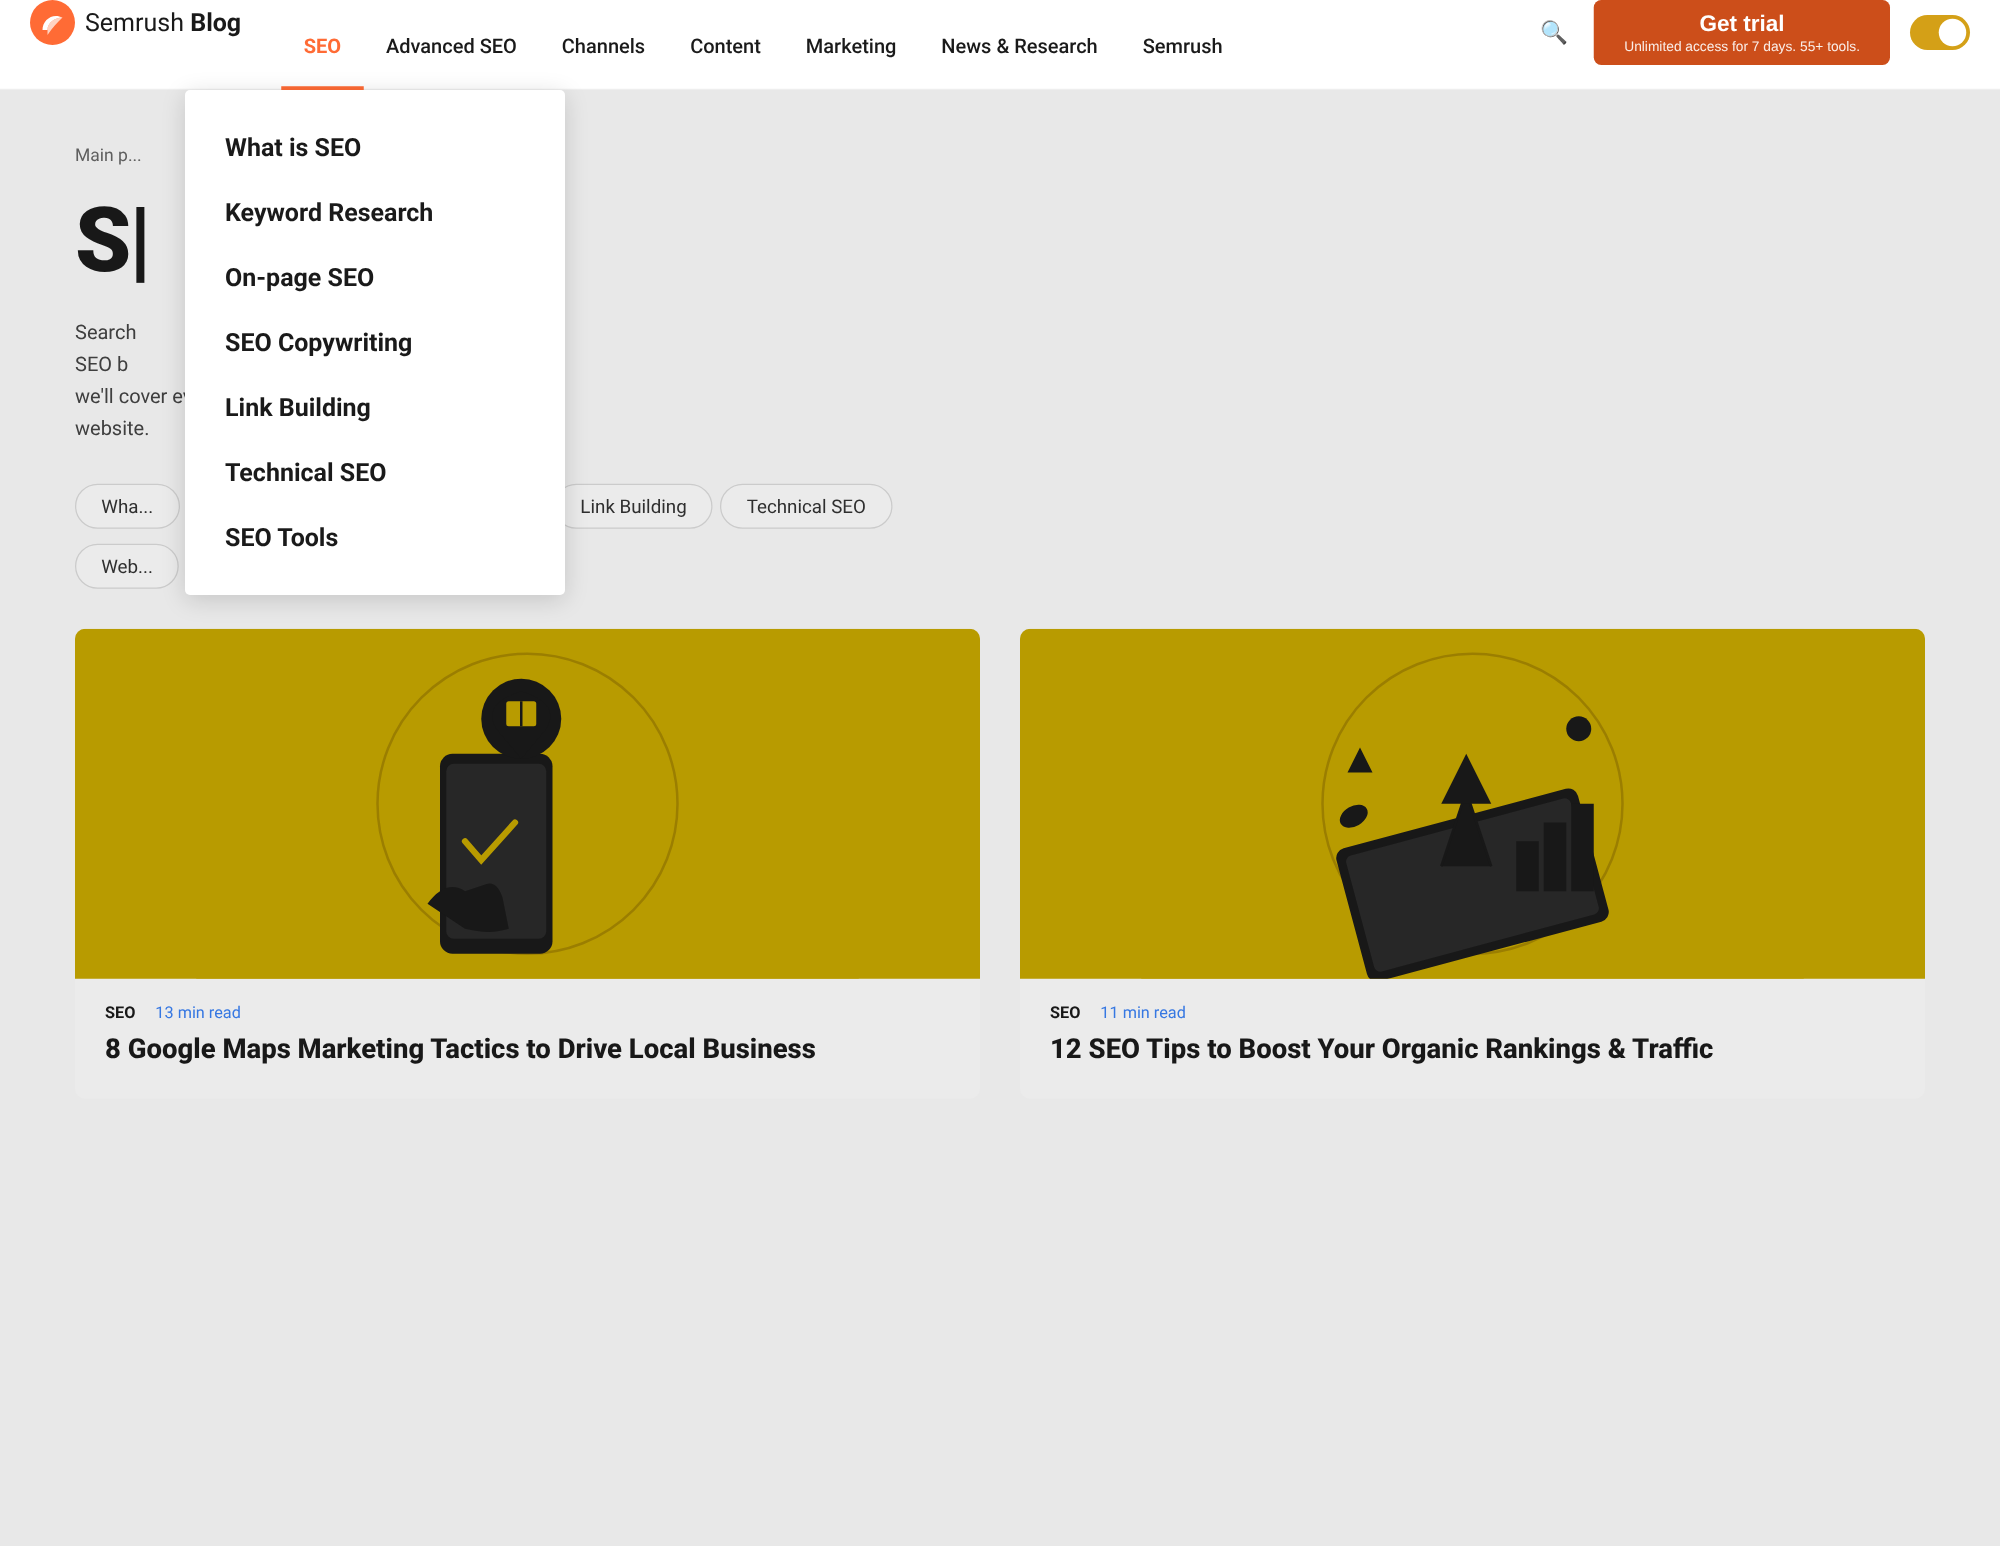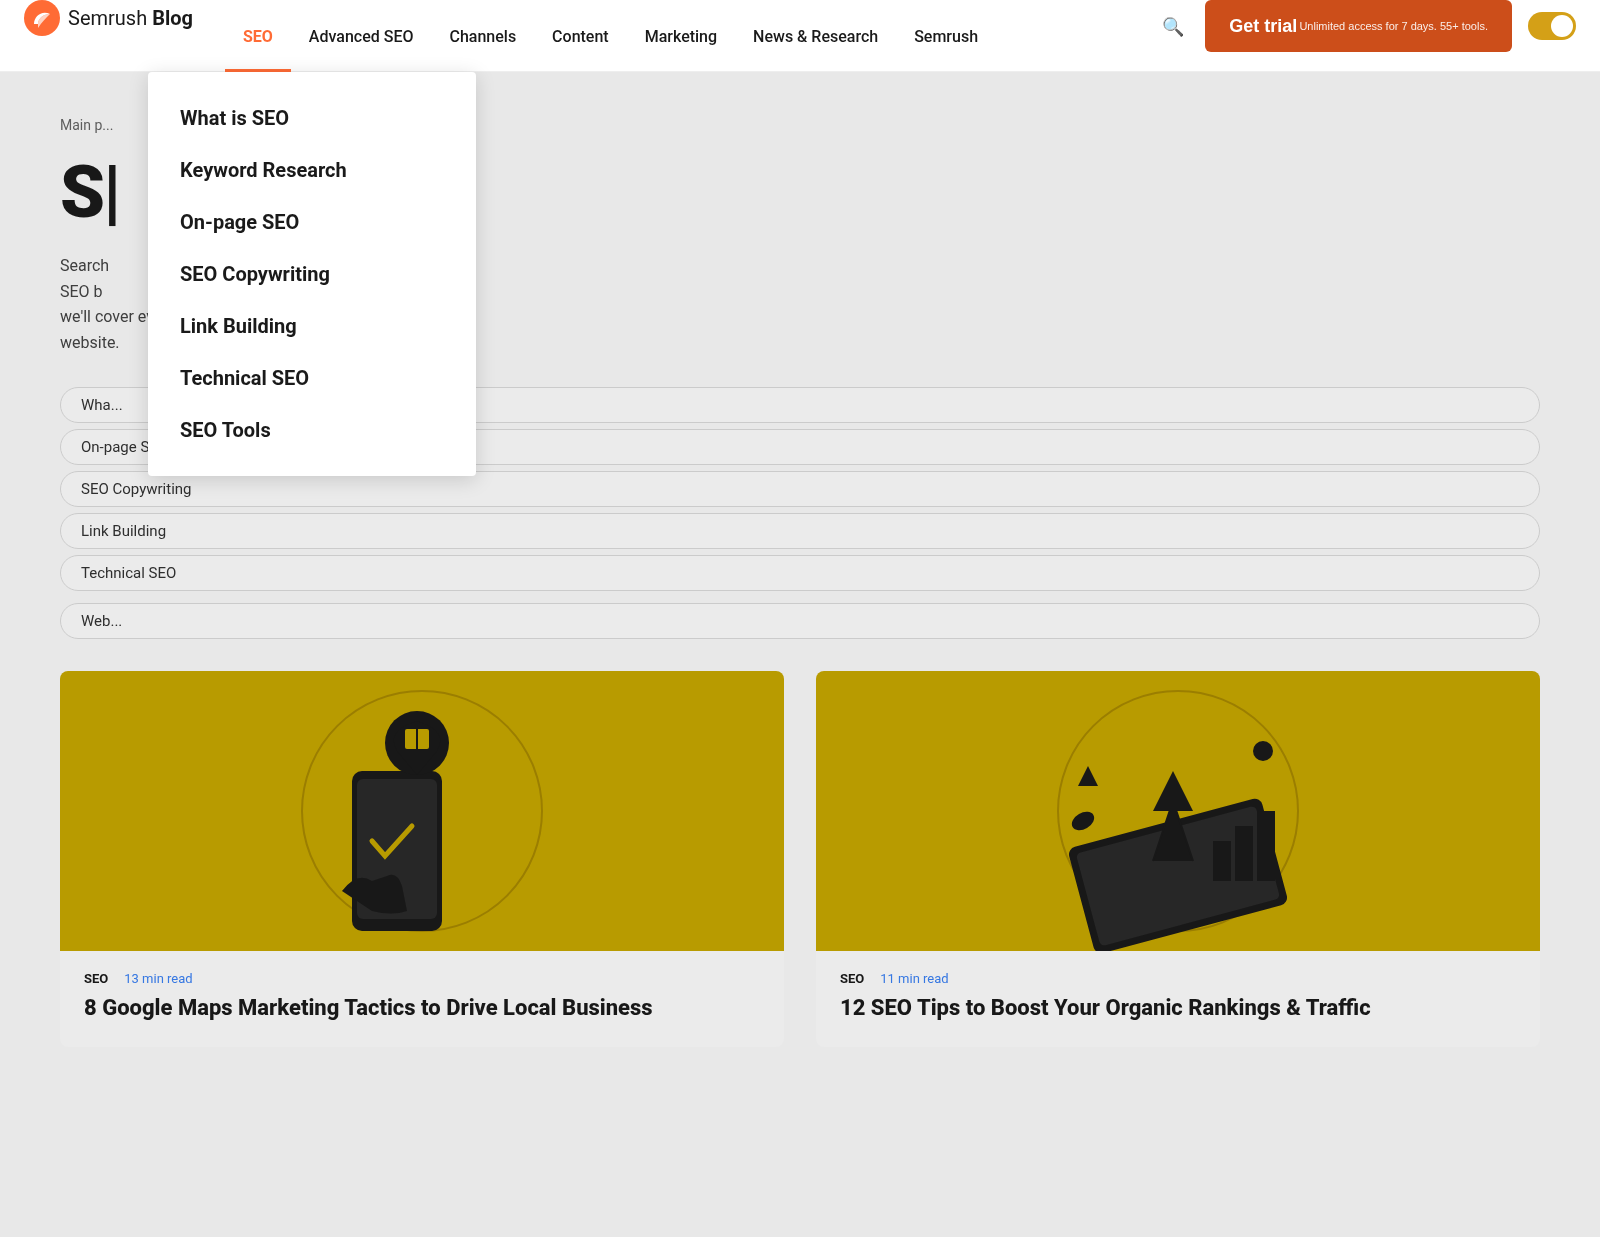--- a/index.html
+++ b/index.html
@@ -69,21 +69,21 @@
       background: #cc4e1a;
       color: #fff;
       border: none;
       border-radius: 6px;
       padding: 0 24px;
       height: 52px;
       font-size: 18px;
       font-weight: 600;
       cursor: pointer;
       display: flex;
-      flex-direction: row;
+      flex-direction: column;
       align-items: center;
       justify-content: center;
       gap: 2px;
     }
     .get-trial-btn .subtitle {
       font-size: 11px;
       font-weight: 400;
       opacity: 0.9;
     }
     .toggle-btn {
@@ -106,21 +106,21 @@
     }
 
     
     .dropdown-overlay {
       position: absolute;
       top: 72px;
       left: 148px;
       background: #fff;
       border-radius: 4px;
       box-shadow: 0 4px 20px rgba(0,0,0,0.15);
-      width: 328px;
+      width: 304px;
       padding: 20px 0;
       z-index: 200;
     }
     .dropdown-item {
       padding: 14px 32px;
       font-size: 20px;
       font-weight: 700;
       color: #1a1a1a;
       cursor: pointer;
       display: block;
@@ -151,21 +151,20 @@
       line-height: 1.6;
       margin-bottom: 32px;
     }
 
     
     .filter-row {
       display: flex;
       flex-wrap: wrap;
       gap: 6px;
       margin-bottom: 12px;
-      flex-direction: column;
     }
     .filter-pill {
       background: #fff;
       border: 1px solid #ddd;
       border-radius: 24px;
       padding: 8px 20px;
       font-size: 15px;
       color: #333;
       cursor: pointer;
       white-space: nowrap;

